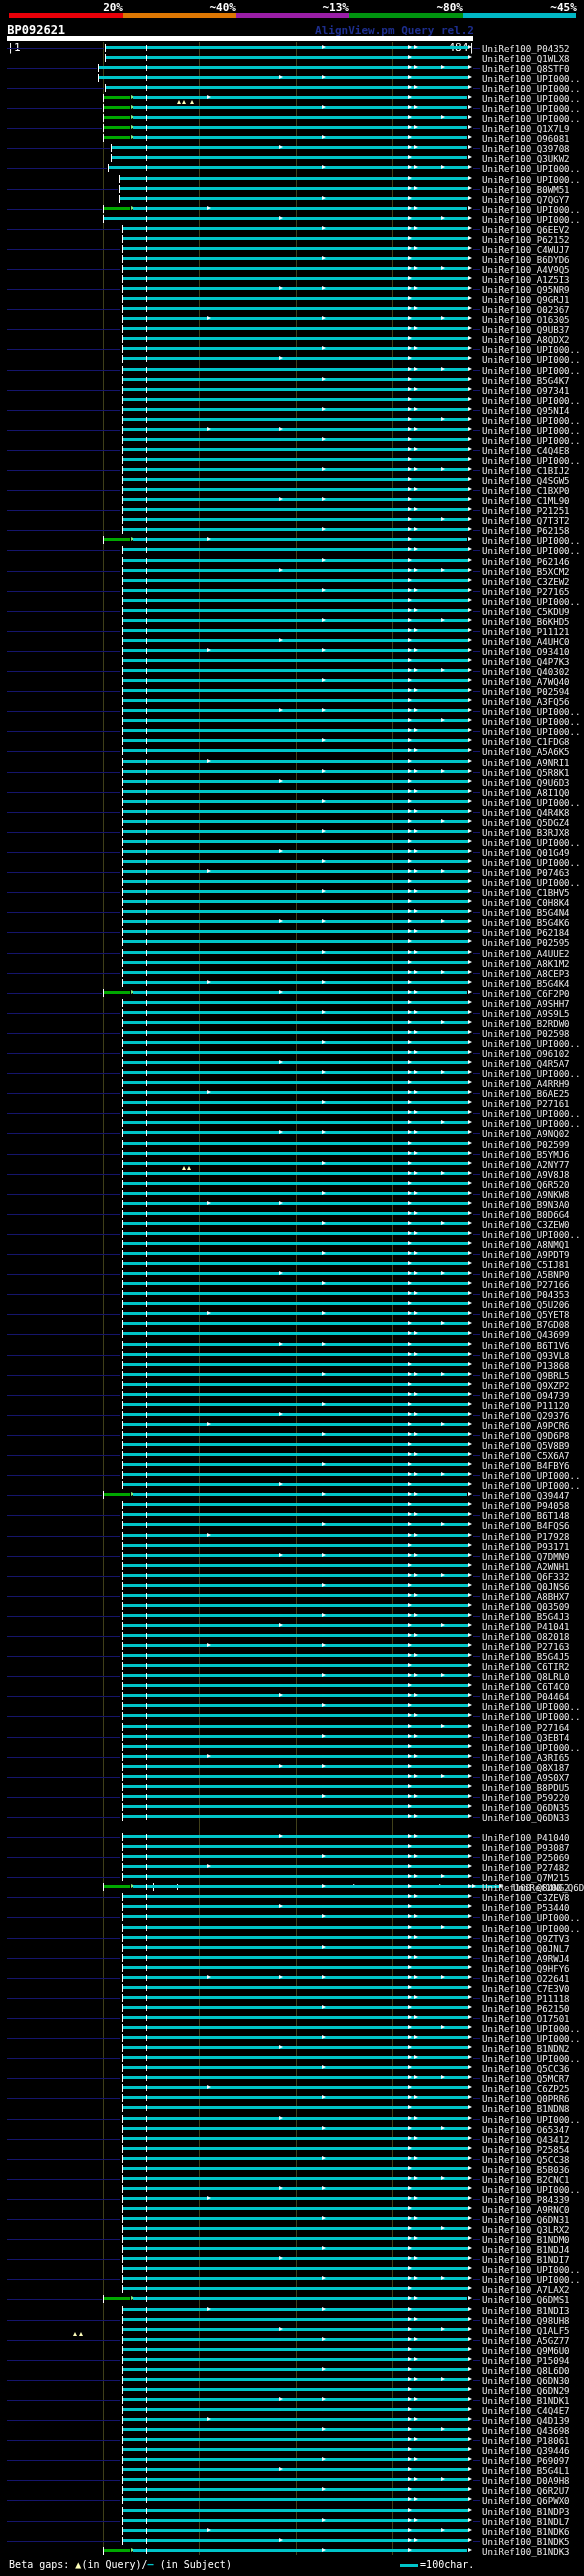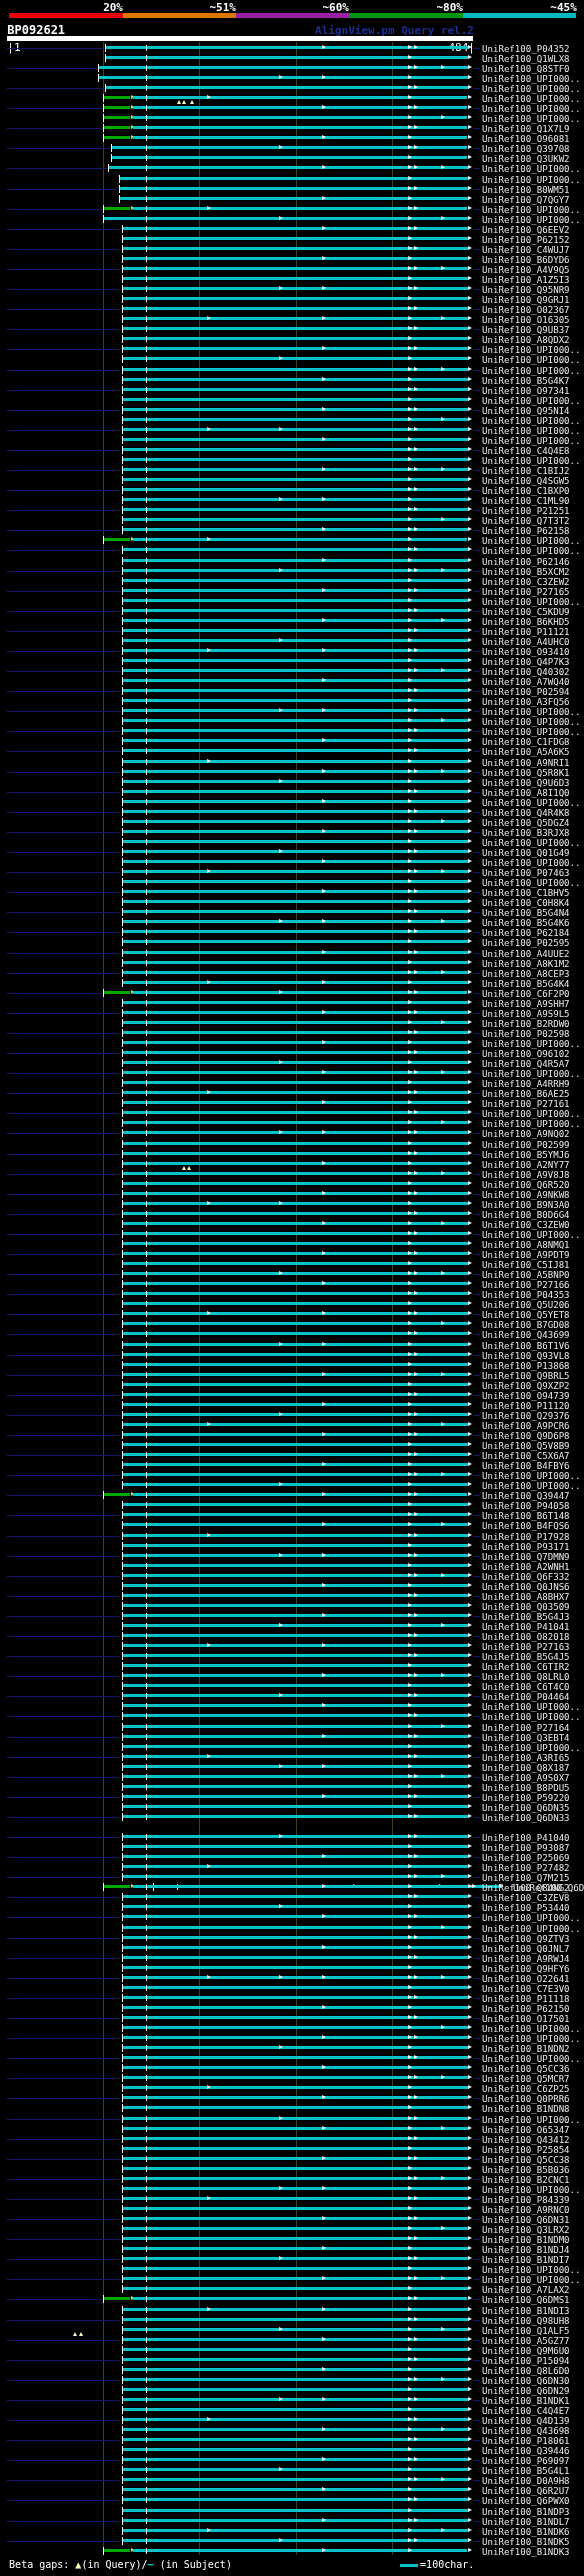--- a/index.html
+++ b/index.html
@@ -30,22 +30,22 @@
   #footer-left .s-sym{color:#00c4c9;font-weight:bold;}
   #footer-right{position:absolute;left:400px;top:2559px;color:#fff;font-size:10px;line-height:12.8px;display:flex;align-items:center;}
   #scale-glyph{display:inline-block;width:18.3px;height:2.7px;background:#00c4c9;margin-right:1.8px;}
 </style>
 </head>
 <body>
 
 <div id="app">
 
   <span class="scale-label" style="right:462px">20%</span>
-  <span class="scale-label" style="right:349px">~51%</span>
-  <span class="scale-label" style="right:236px">~60%</span>
+  <span class="scale-label" style="right:349px">~40%</span>
+  <span class="scale-label" style="right:236px">~13%</span>
   <span class="scale-label" style="right:122px">~80%</span>
   <span class="scale-label" style="right:8.2px">~45%</span>
 
   <div id="scale-bar">
     <div style="background: rgb(232, 0, 9);"></div>
     <div style="background: rgb(221, 119, 3);"></div>
     <div style="background: rgb(154, 30, 166);"></div>
     <div style="background: rgb(0, 148, 15);"></div>
     <div style="background: rgb(0, 183, 196);"></div>
   </div>

